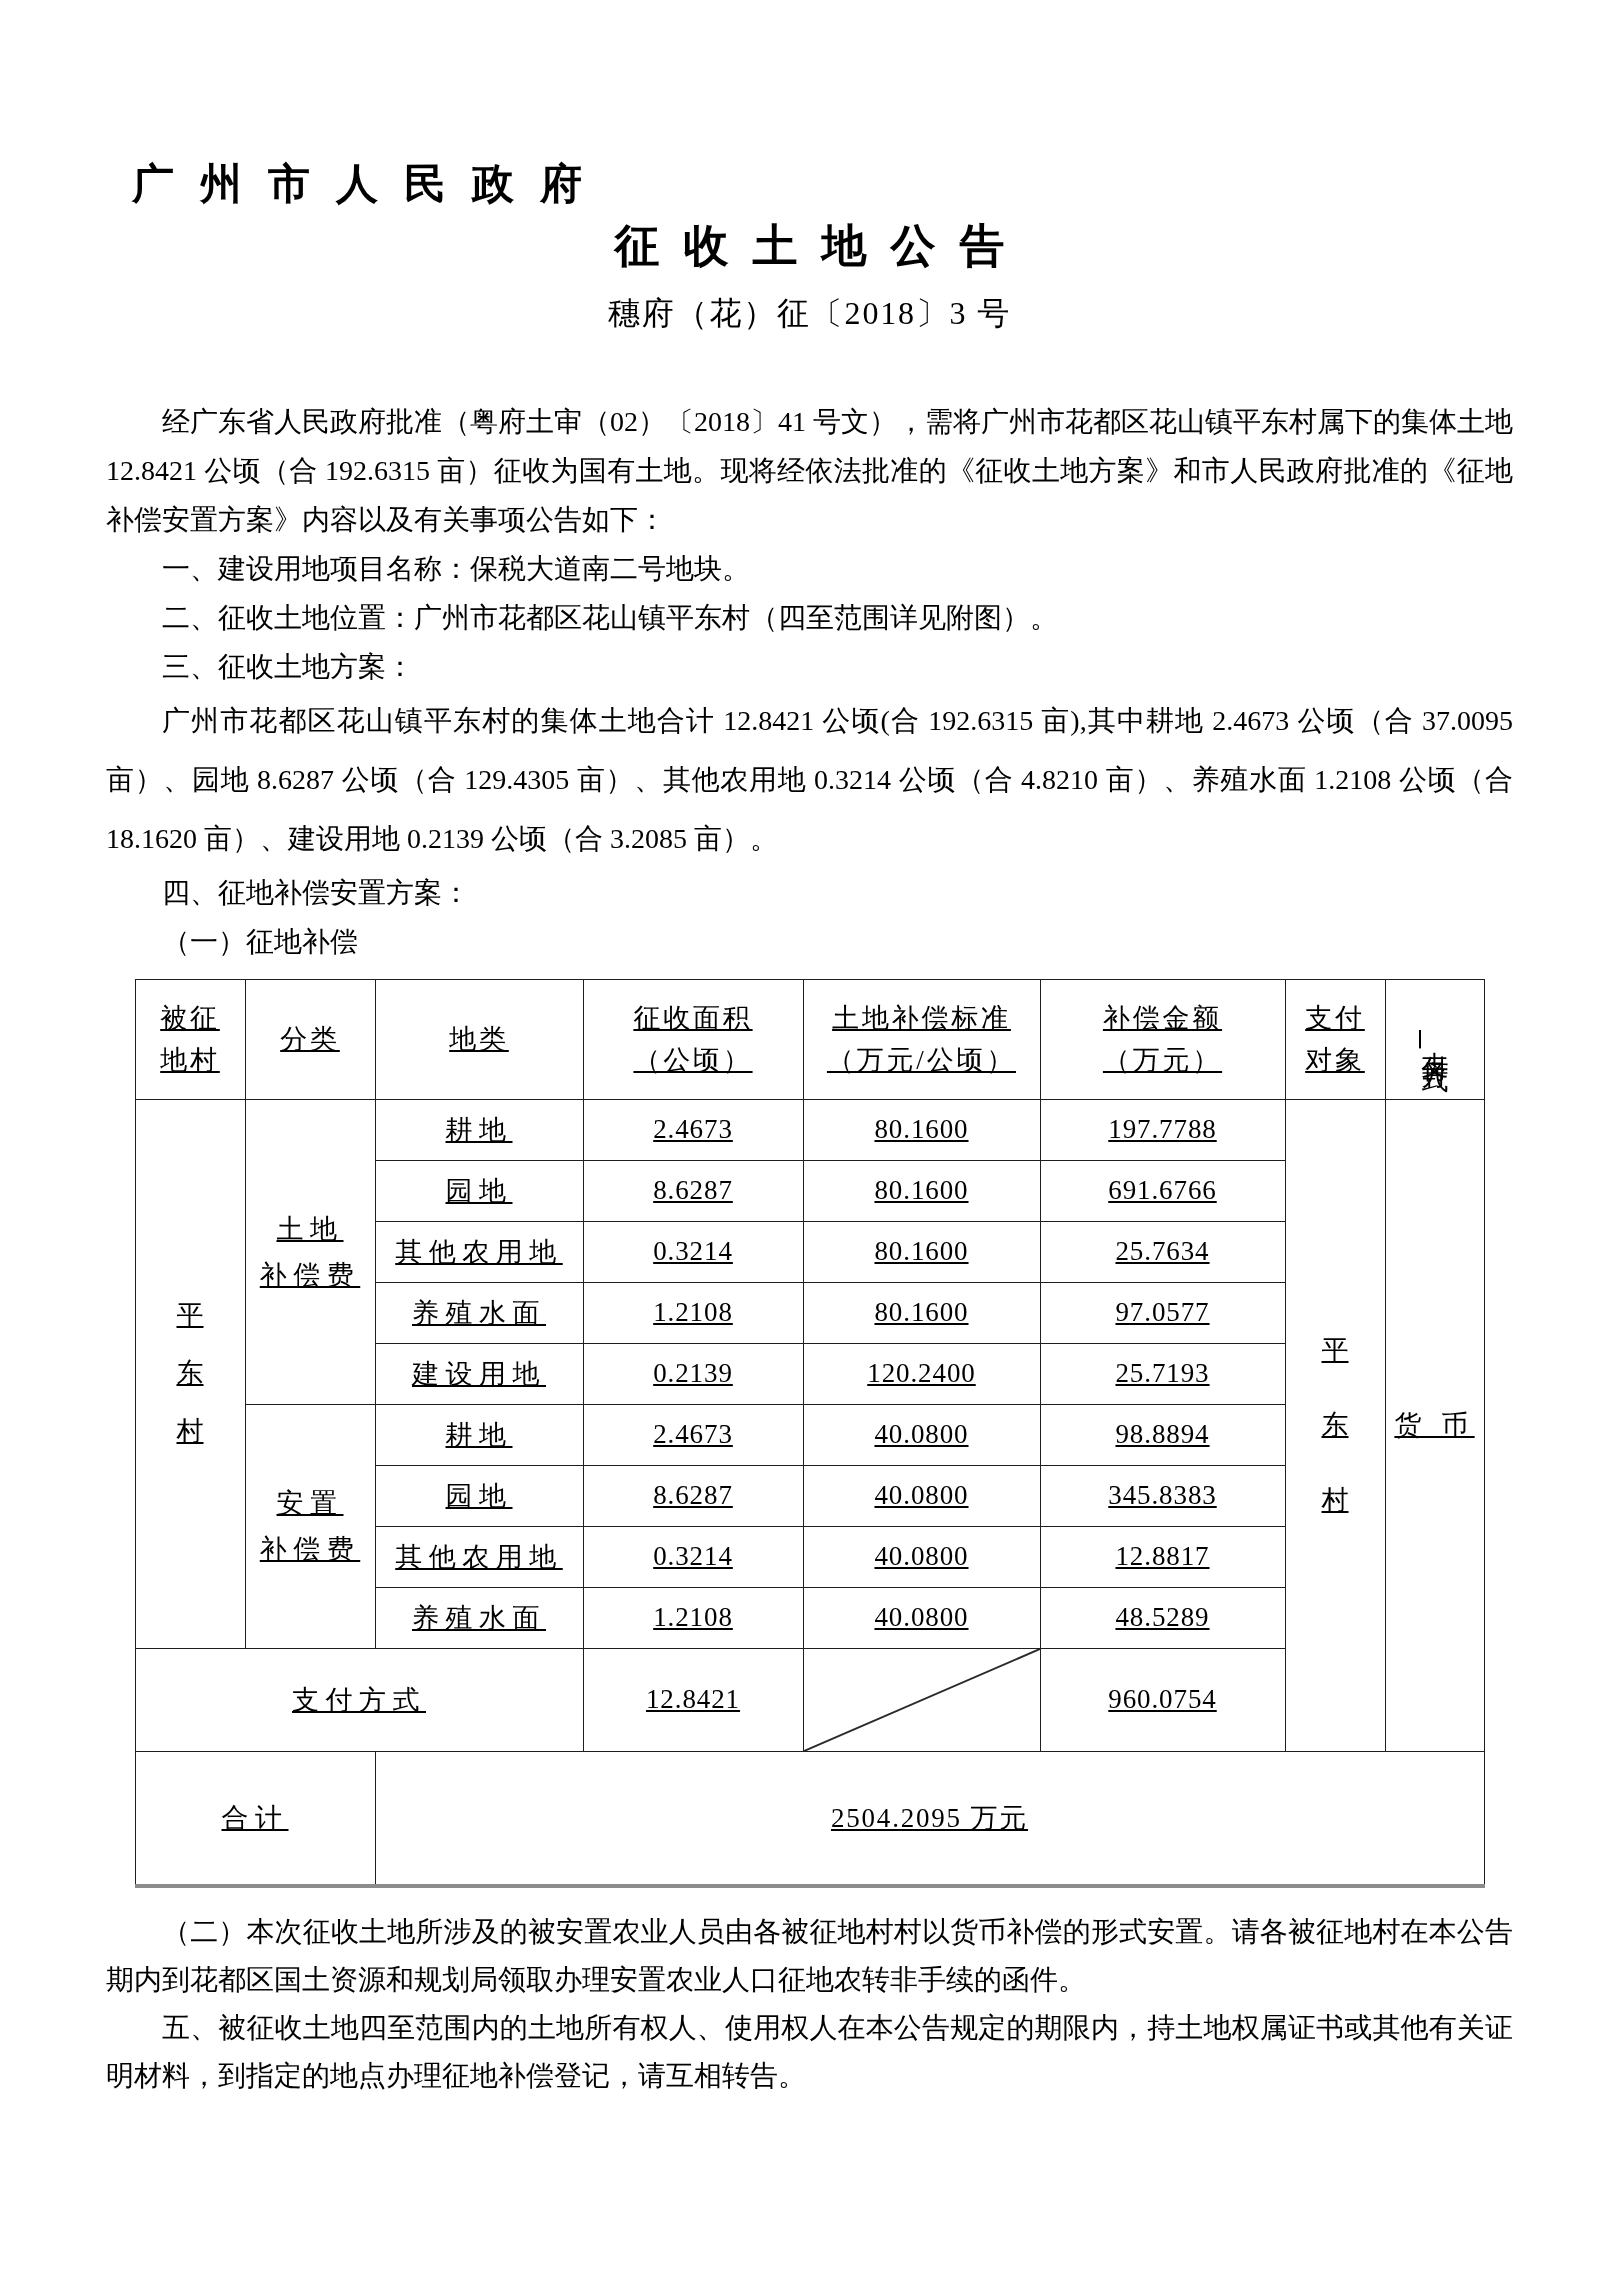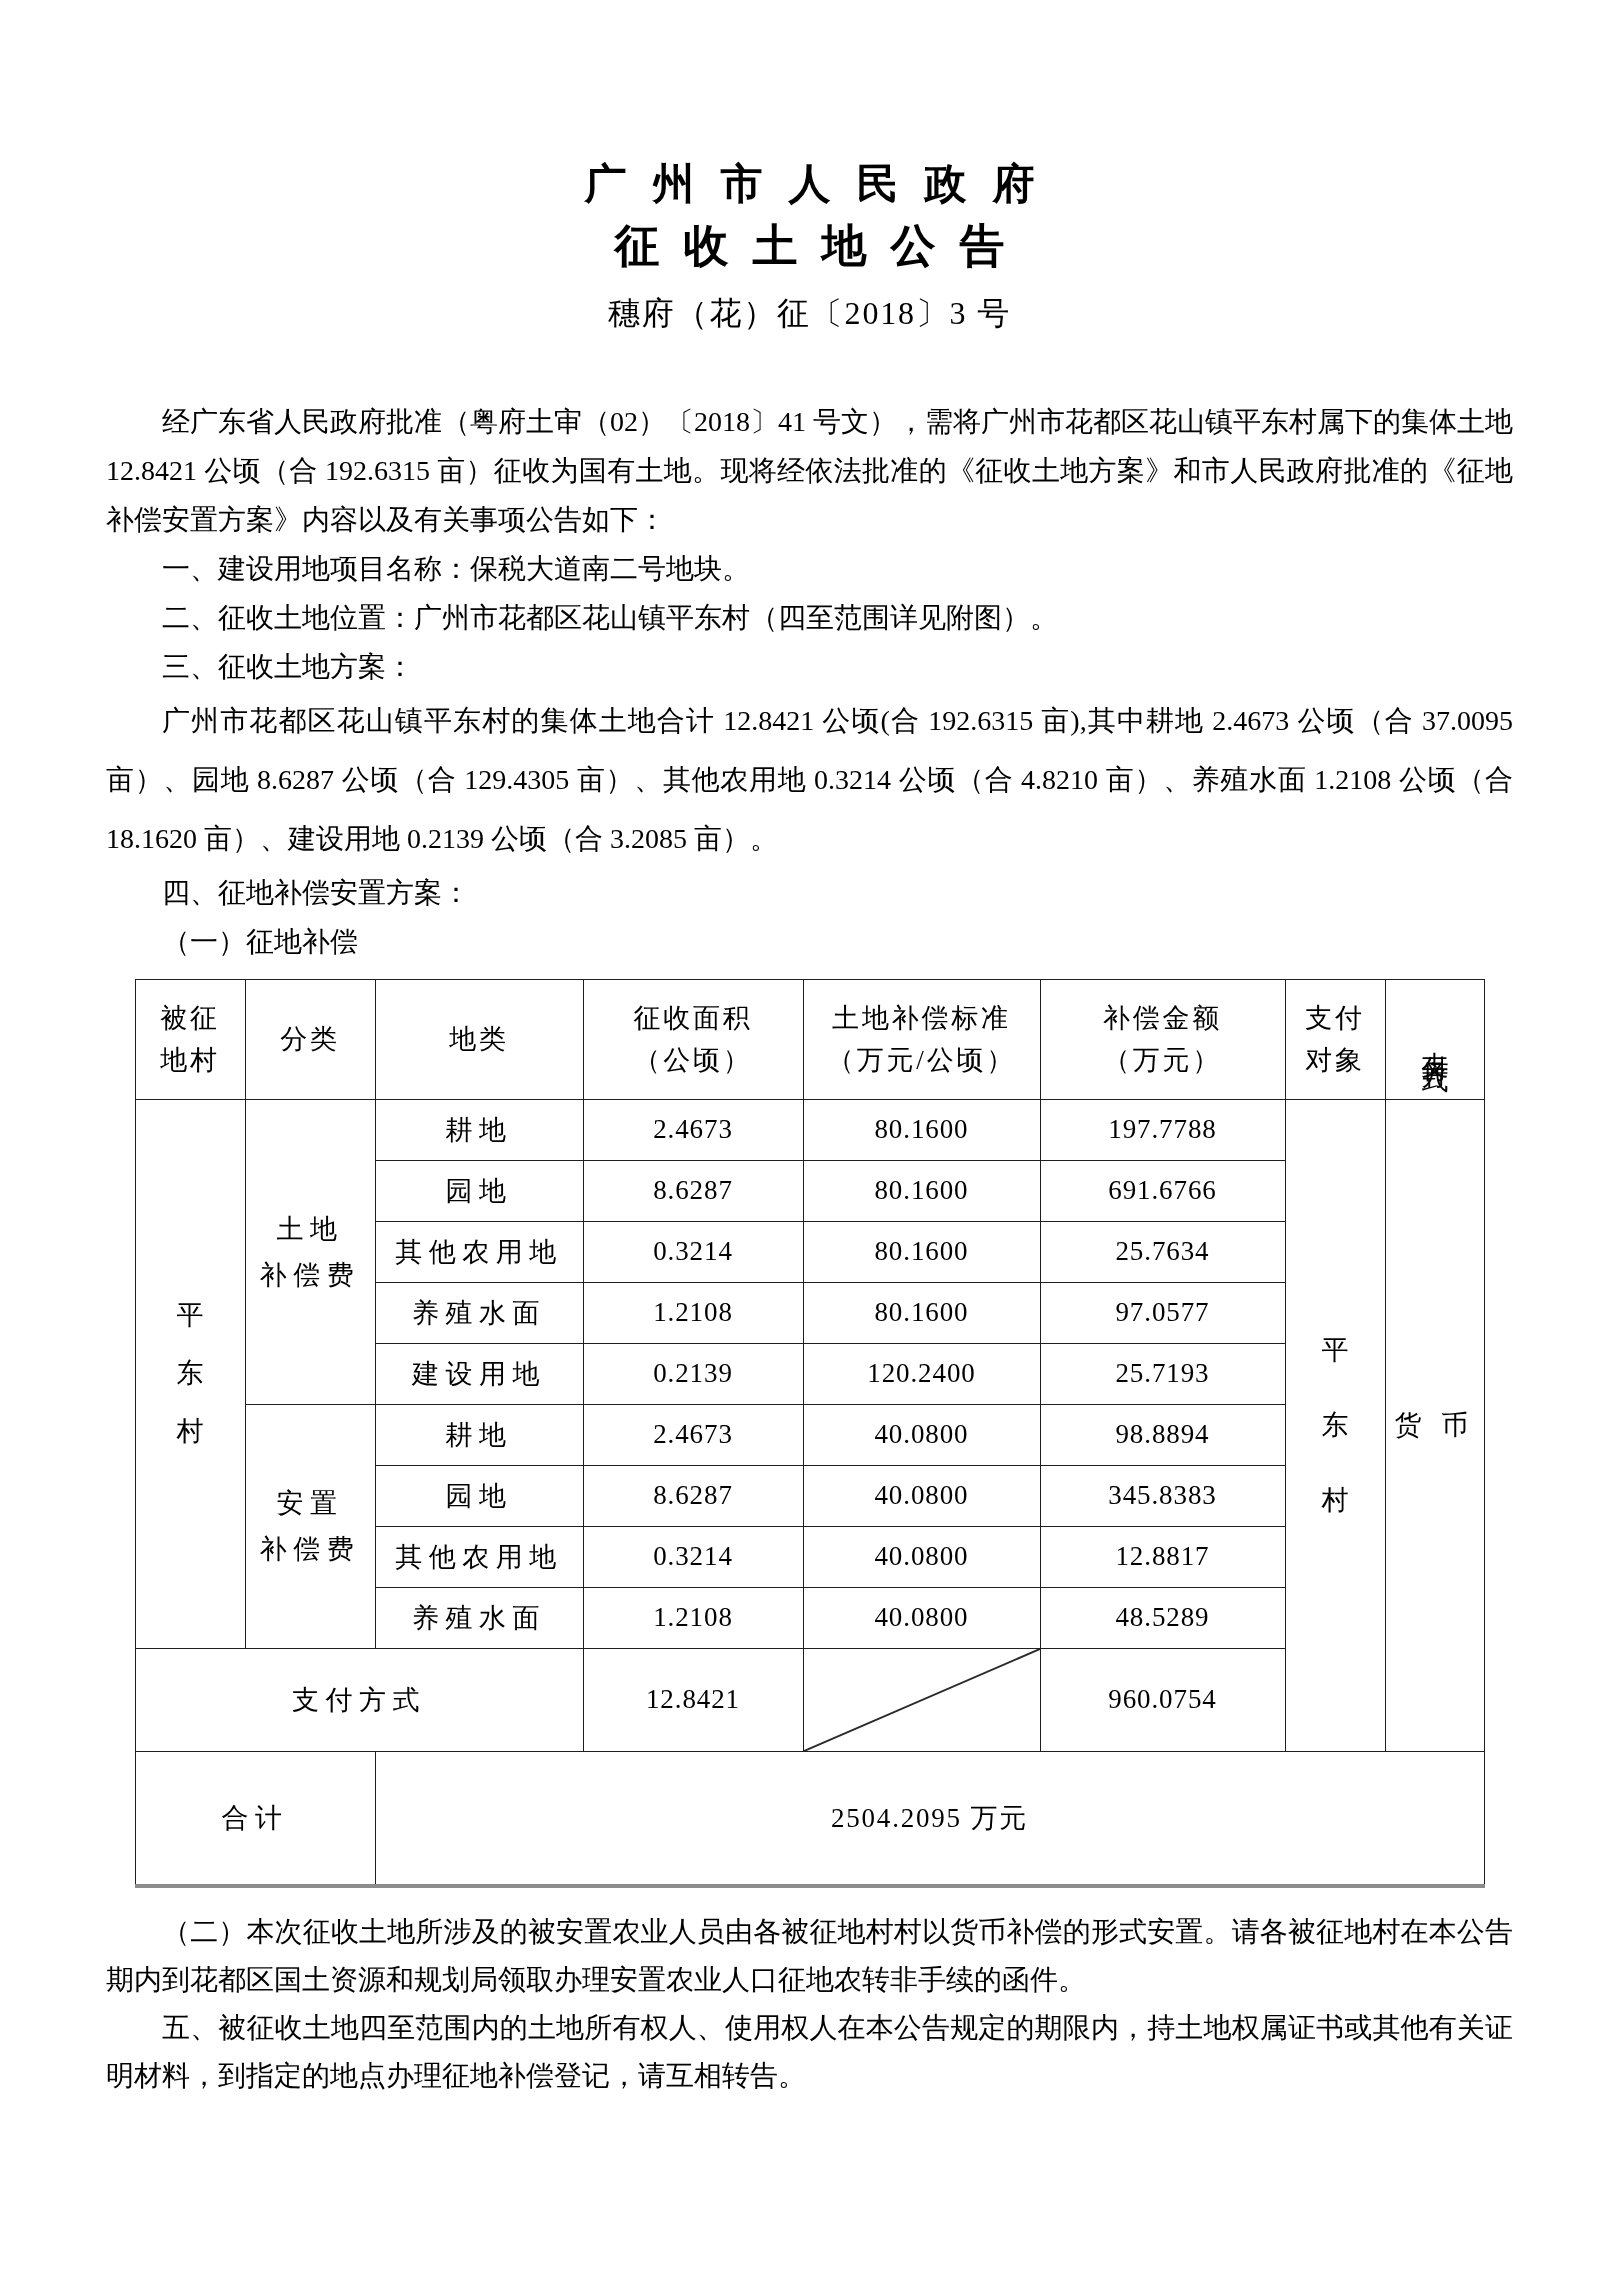--- a/index.html
+++ b/index.html
@@ -5,21 +5,21 @@
   html, body { margin:0; padding:0; background:#ffffff; }
   body {
     width:1619px; height:2290px;
     font-family:"Liberation Serif","DejaVu Serif",serif;
     color:#000;
     overflow:hidden;
   }
   .page { padding:162px 106px 0 106px; box-sizing:border-box; }
 
   .title1 {
-    text-align:center; font-weight:bold; font-size:42px; line-height:1.05;
+    font-weight:bold; font-size:42px; line-height:1.05;
     letter-spacing:26px; padding-left:26px; white-space:nowrap;
   }
   .title2 {
     text-align:center; font-weight:bold; font-size:45px; line-height:1.05;
     letter-spacing:24px; padding-left:24px; margin-top:17px; white-space:nowrap;
   }
   .docnum {
     text-align:center; font-size:32px; line-height:1.1; margin-top:26px; letter-spacing:1.8px;
   }
 
@@ -27,21 +27,21 @@
     font-size:28px; line-height:49px; text-align:justify;
     text-indent:2em; margin:0;
   }
   p.first { margin-top:65px; }
   p.wide { line-height:59px; }
   p.post { line-height:48px; }
   p.post-first { margin-top:20px; }
 
   table.comp {
     border-collapse:collapse; table-layout:fixed;
-    width:1348px; margin:13px auto 10px auto;
+    width:1348px; margin:13px auto 10px auto;text-decoration:underline;
   }
   table.comp th, table.comp td {
     border:1.8px solid #1f1f1f;
     font-weight:normal; font-size:27px; text-align:center; vertical-align:middle;
     padding:0; white-space:pre-line; overflow:hidden;
   }
   thead tr { height:120px; }
   thead th { border-bottom:4.6px solid #8c8c8c; line-height:42px; letter-spacing:2.8px; }
   th.vert {
     writing-mode:vertical-rl; text-orientation:upright;

